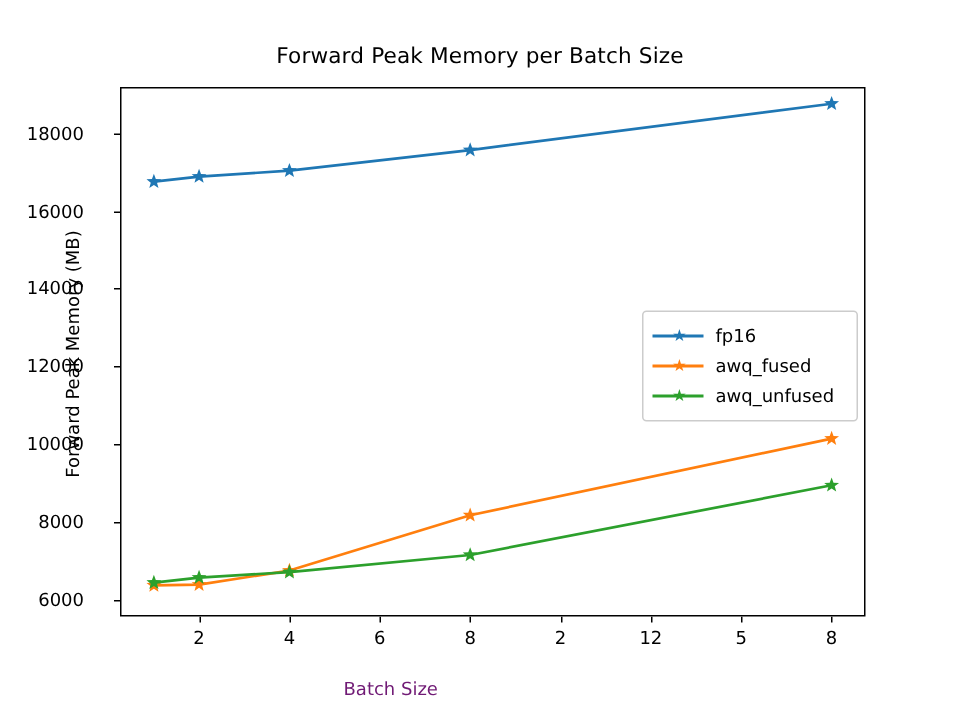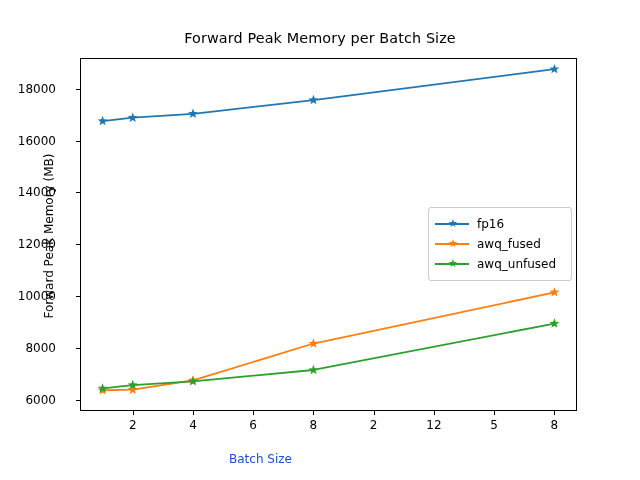--- a/index.html
+++ b/index.html
@@ -9,21 +9,21 @@
   
   #axes{position:absolute;left:80px;top:58px;width:497px;height:353px;
         border:1px solid #000000;box-sizing:border-box;background:#ffffff;}
 
   
   #title{position:absolute;left:0;top:30px;width:640px;text-align:center;
          font-size:14.4px;color:#000000;letter-spacing:.1px;}
 
   
   #xlabel{position:absolute;left:0;top:452px;width:521px;text-align:center;
-          font-size:12px;color:#1d4ed8;}
+          font-size:12px;color:#701a75;}
   #ylabel{position:absolute;left:-128px;top:229px;width:353px;text-align:center;
           font-size:12px;color:#000000;transform:rotate(-90deg);transform-origin:center center;}
 
   
   .ytick{position:absolute;right:584px;width:60px;text-align:right;
          font-size:12px;color:#000000;transform:translateY(-50%);white-space:nowrap;}
   .ytickmark{position:absolute;left:76px;width:4px;height:1px;background:#000;}
   .xtick{position:absolute;top:418px;width:40px;margin-left:-20px;text-align:center;
          font-size:12px;color:#000000;}
   .xtickmark{position:absolute;top:411px;width:1px;height:4px;background:#000;}

